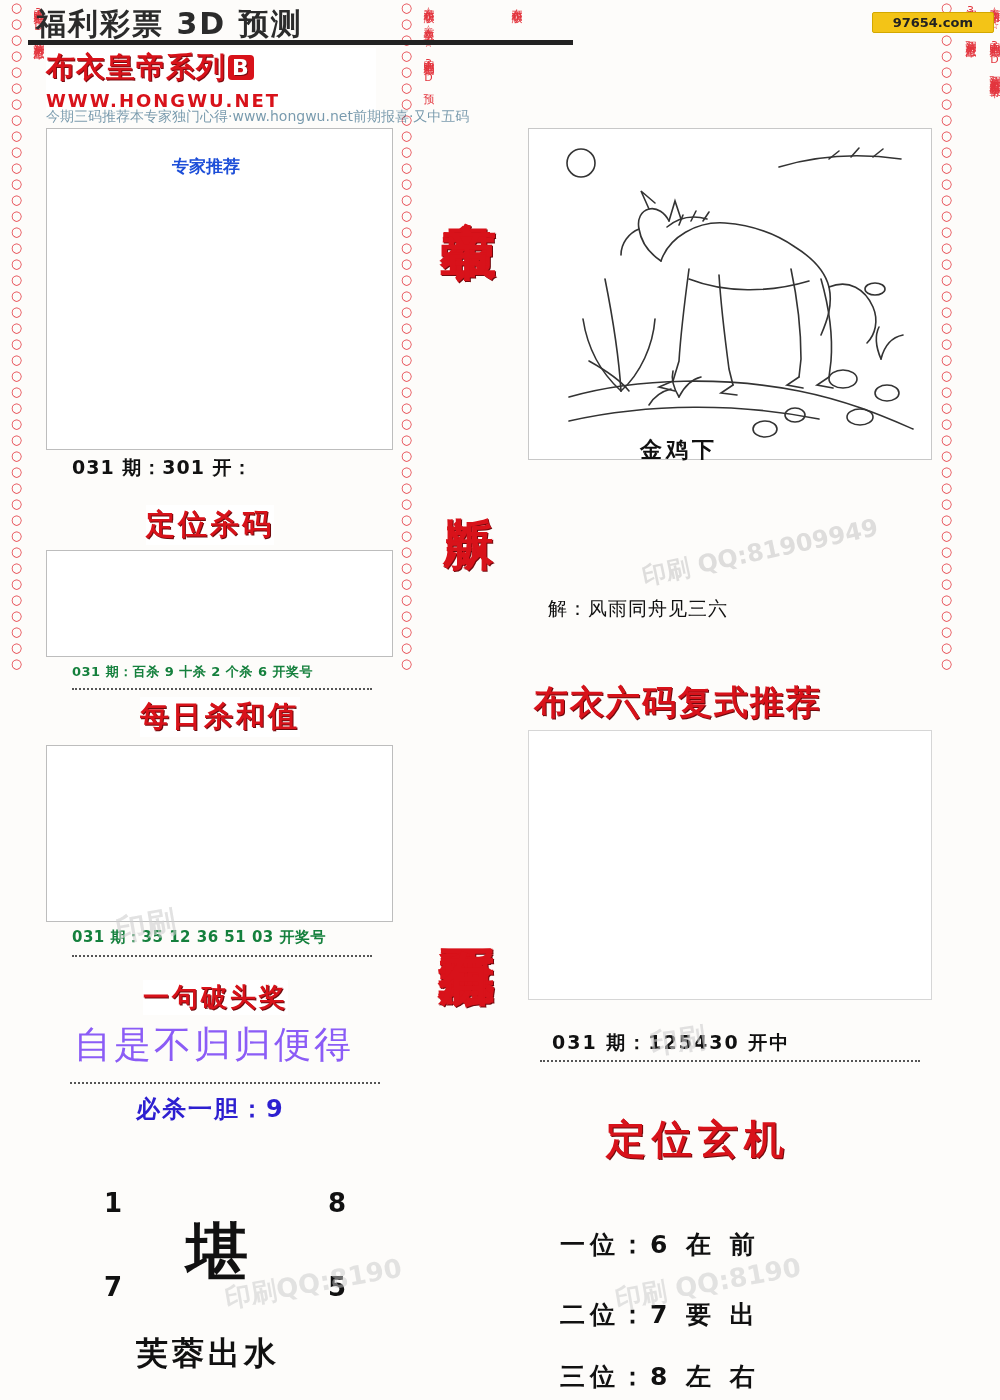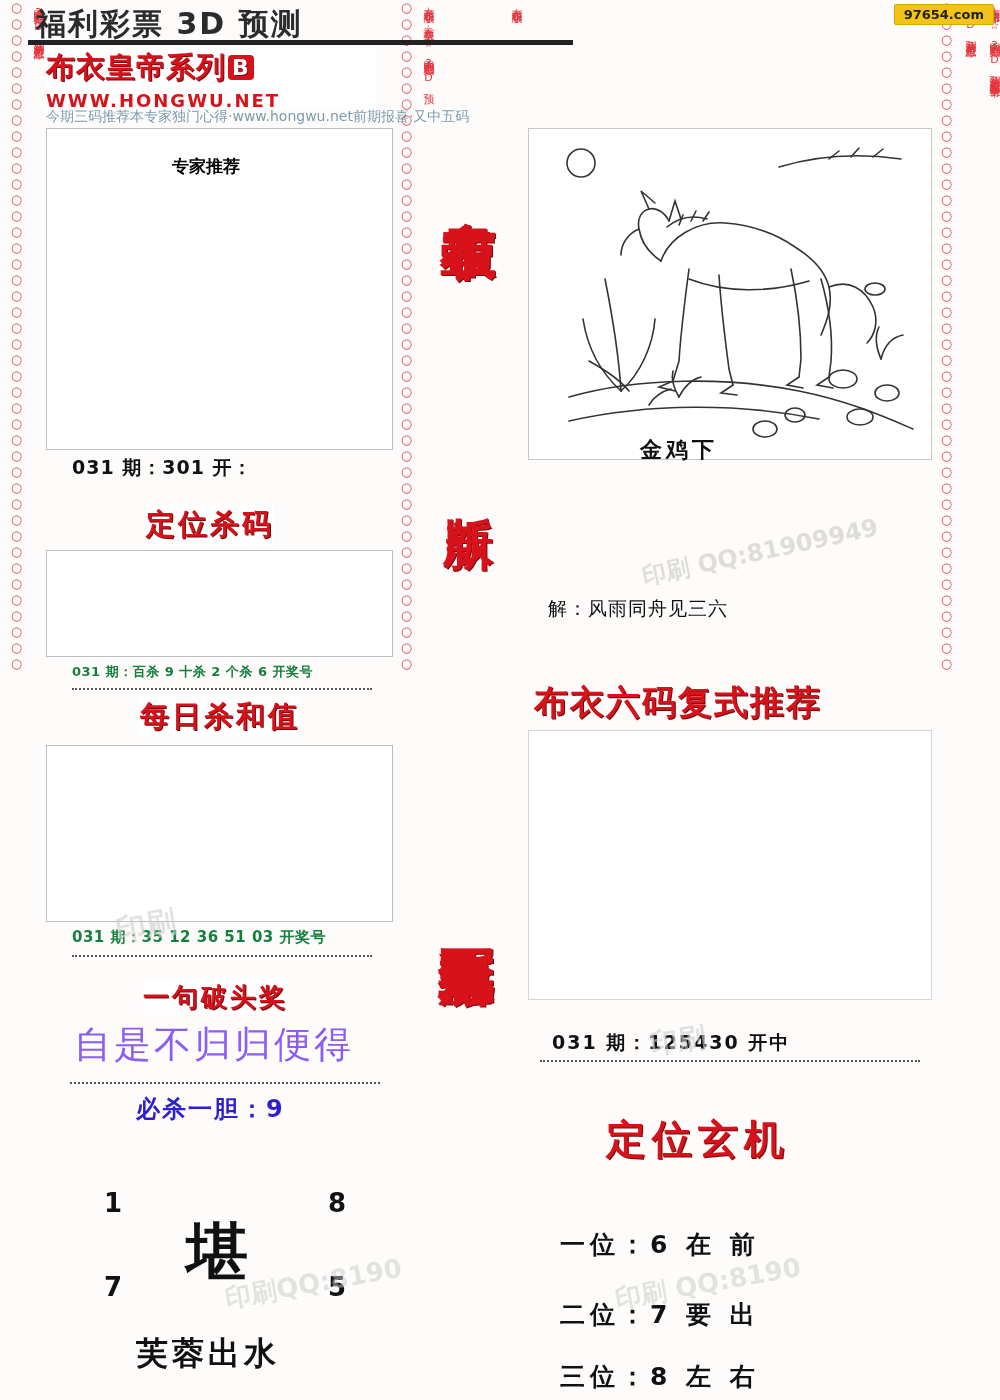--- a/index.html
+++ b/index.html
@@ -37,23 +37,23 @@
   
   .topbar{position:absolute;left:0;top:0;width:1000px;height:46px;}
   .hdr-title{
     position:absolute;left:36px;top:4px;
     font-size:30px;font-weight:bold;color:#2b2b2b;
     letter-spacing:2px;
     font-family:"DejaVu Sans",sans-serif;
   }
   .hdr-rule{position:absolute;left:28px;top:40px;width:545px;height:5px;background:#222;}
   .watermark-badge{
-    position:absolute;right:6px;top:4px;
+    position:absolute;right:6px;top:12px;
     background:#f3c417;color:#222;font-size:13px;font-weight:bold;
-    padding:2px 9px;border:1px solid #d3a800;border-radius:2px;
+    padding:2px 20px;border:1px solid #d3a800;border-radius:2px;
   }
 
   
   .brand{
     position:absolute;left:46px;top:48px;width:330px;height:62px;
     background:#fff;
   }
   .brand-name{
     font-size:29px;font-weight:bold;color:#d8121a;letter-spacing:1px;
     text-shadow:1px 1px 0 #7a0a0f;
@@ -69,21 +69,21 @@
     font-family:"DejaVu Sans",sans-serif;
   }
   .faint-line{
     position:absolute;left:46px;top:108px;width:520px;
     font-size:14px;color:#0c4a6e;opacity:.55;white-space:nowrap;
   }
 
   
   .panel{position:absolute;background:#fff;border:1px solid #bdbdbd;}
   .panel-label{
-    position:absolute;font-size:17px;color:#000000;font-weight:bold;
+    position:absolute;font-size:17px;color:#1d4ed8;font-weight:bold;
     font-family:"DejaVu Sans",sans-serif;
   }
   .red-banner{
     position:absolute;
     font-size:29px;font-weight:bold;color:#d8121a;
     text-shadow:1px 1px 0 #6e0a0d;
     letter-spacing:3px;
     background:linear-gradient(#fff,#fff);
     font-family:"DejaVu Sans",sans-serif;
     white-space:nowrap;

